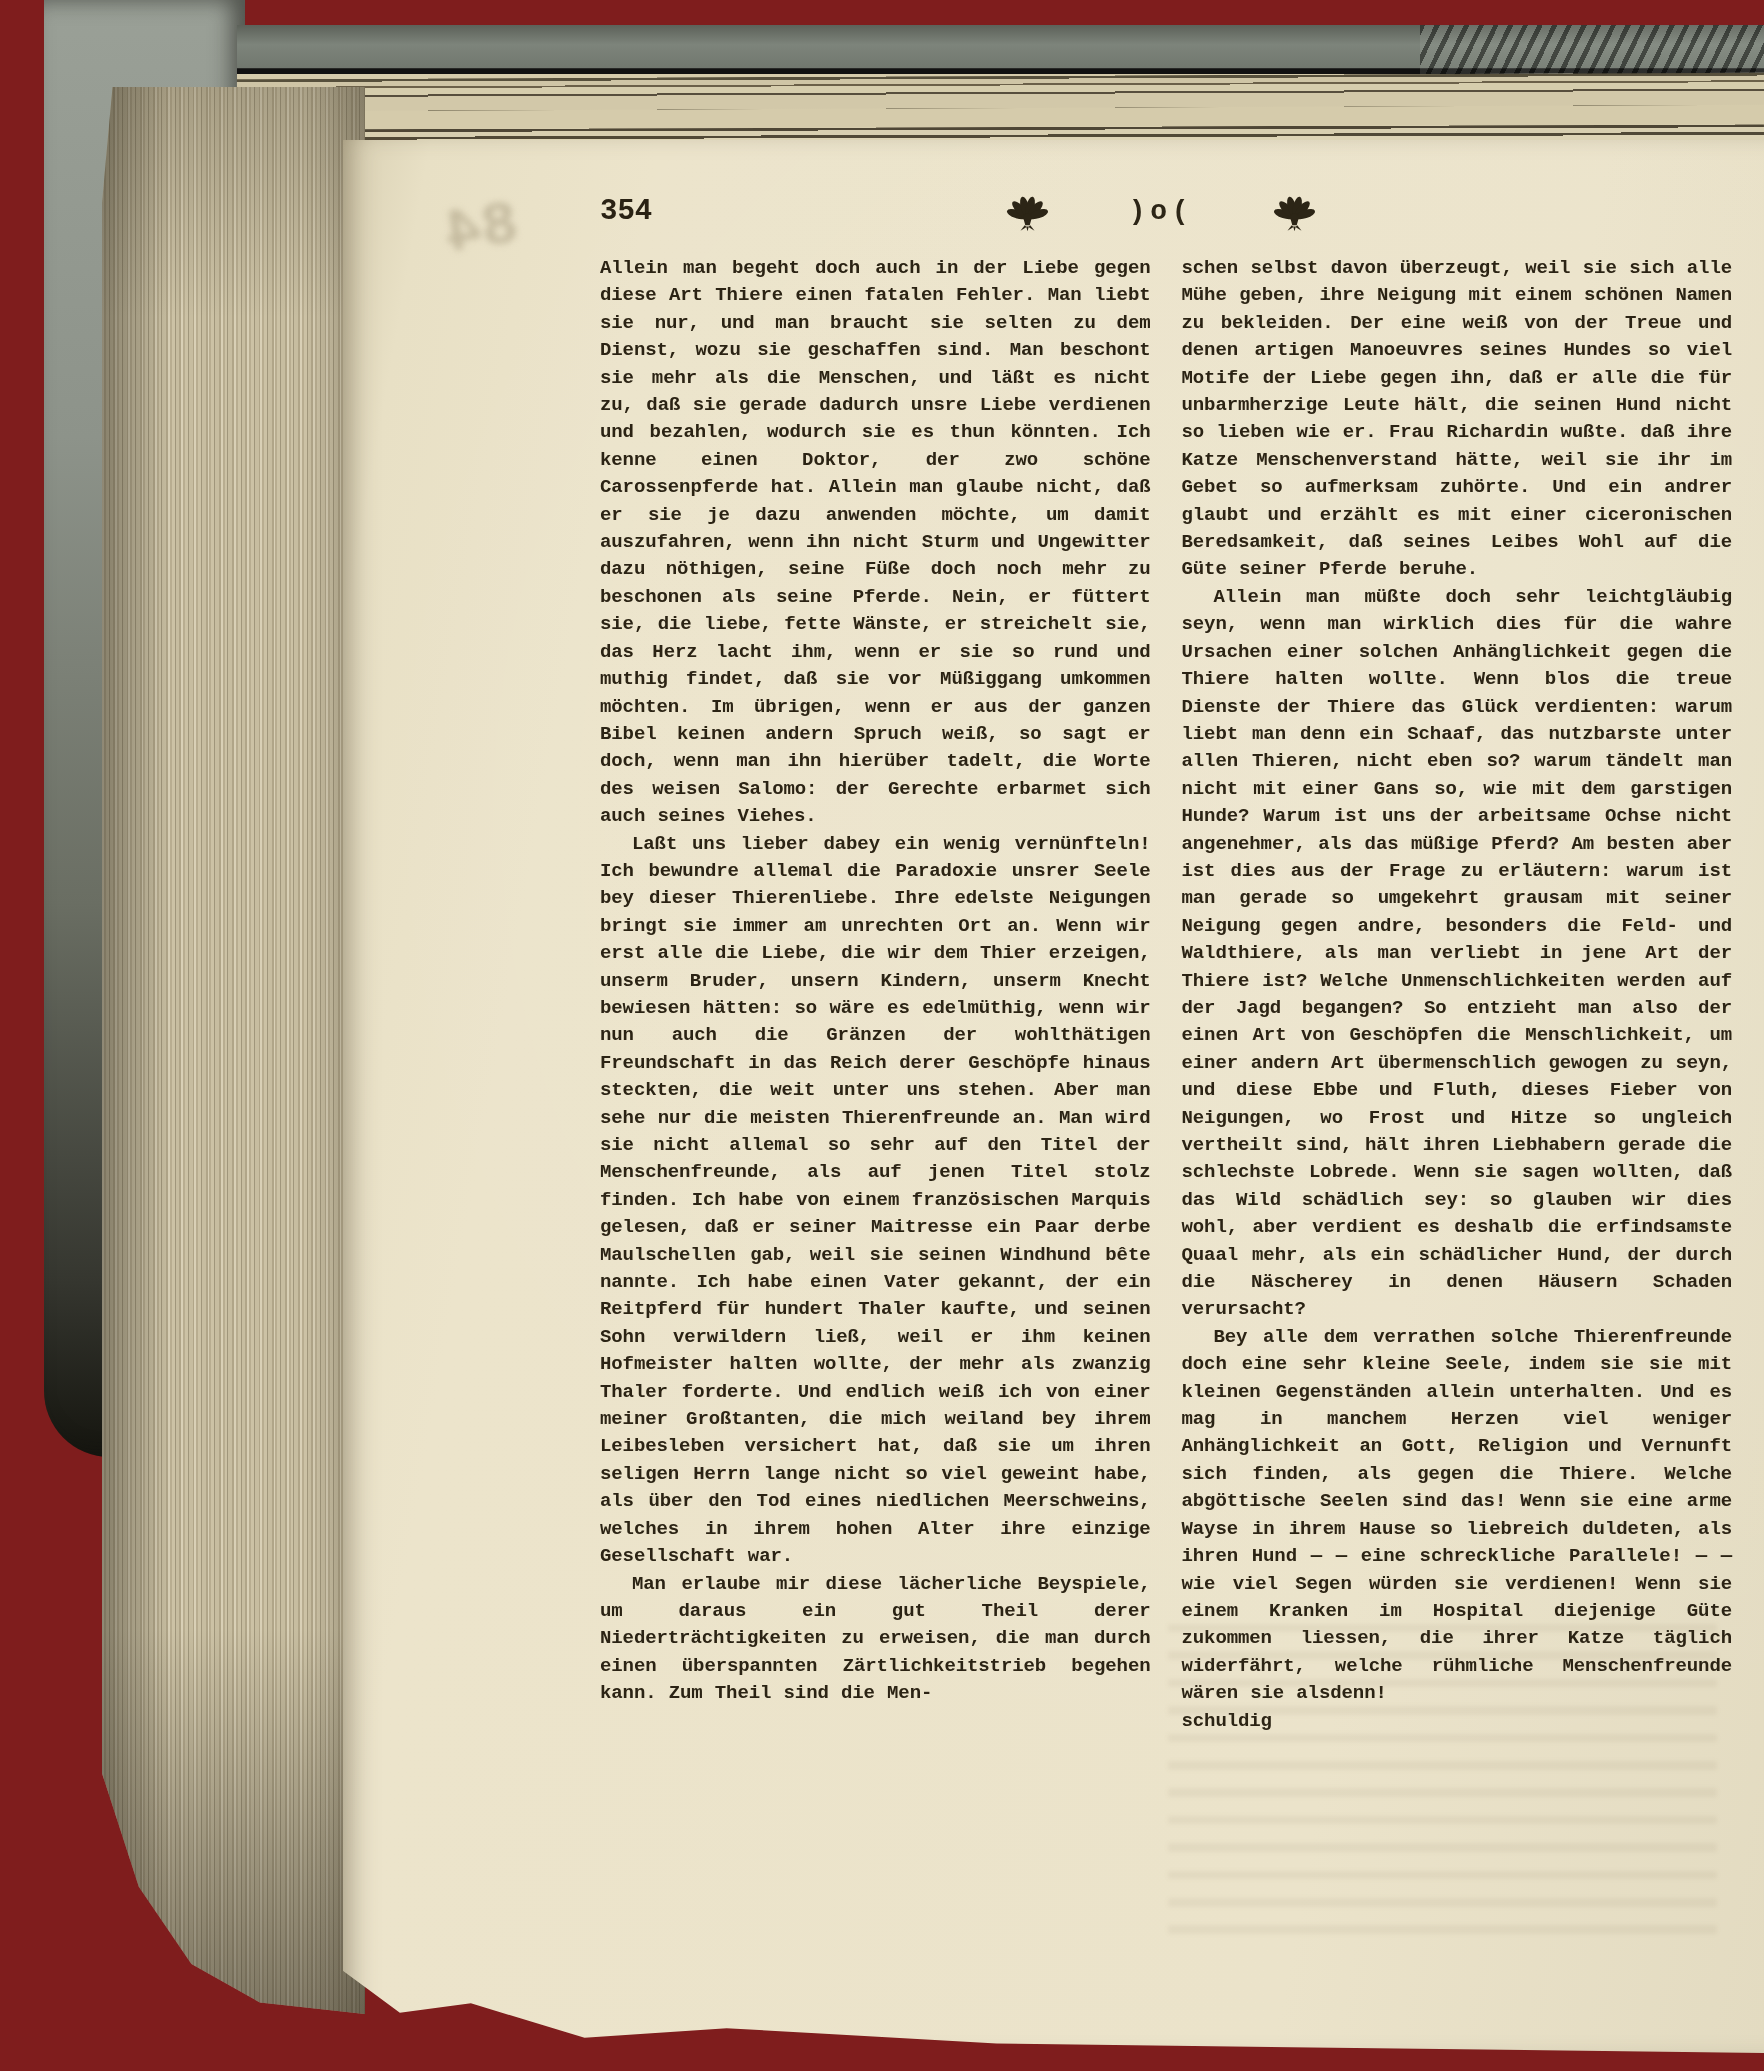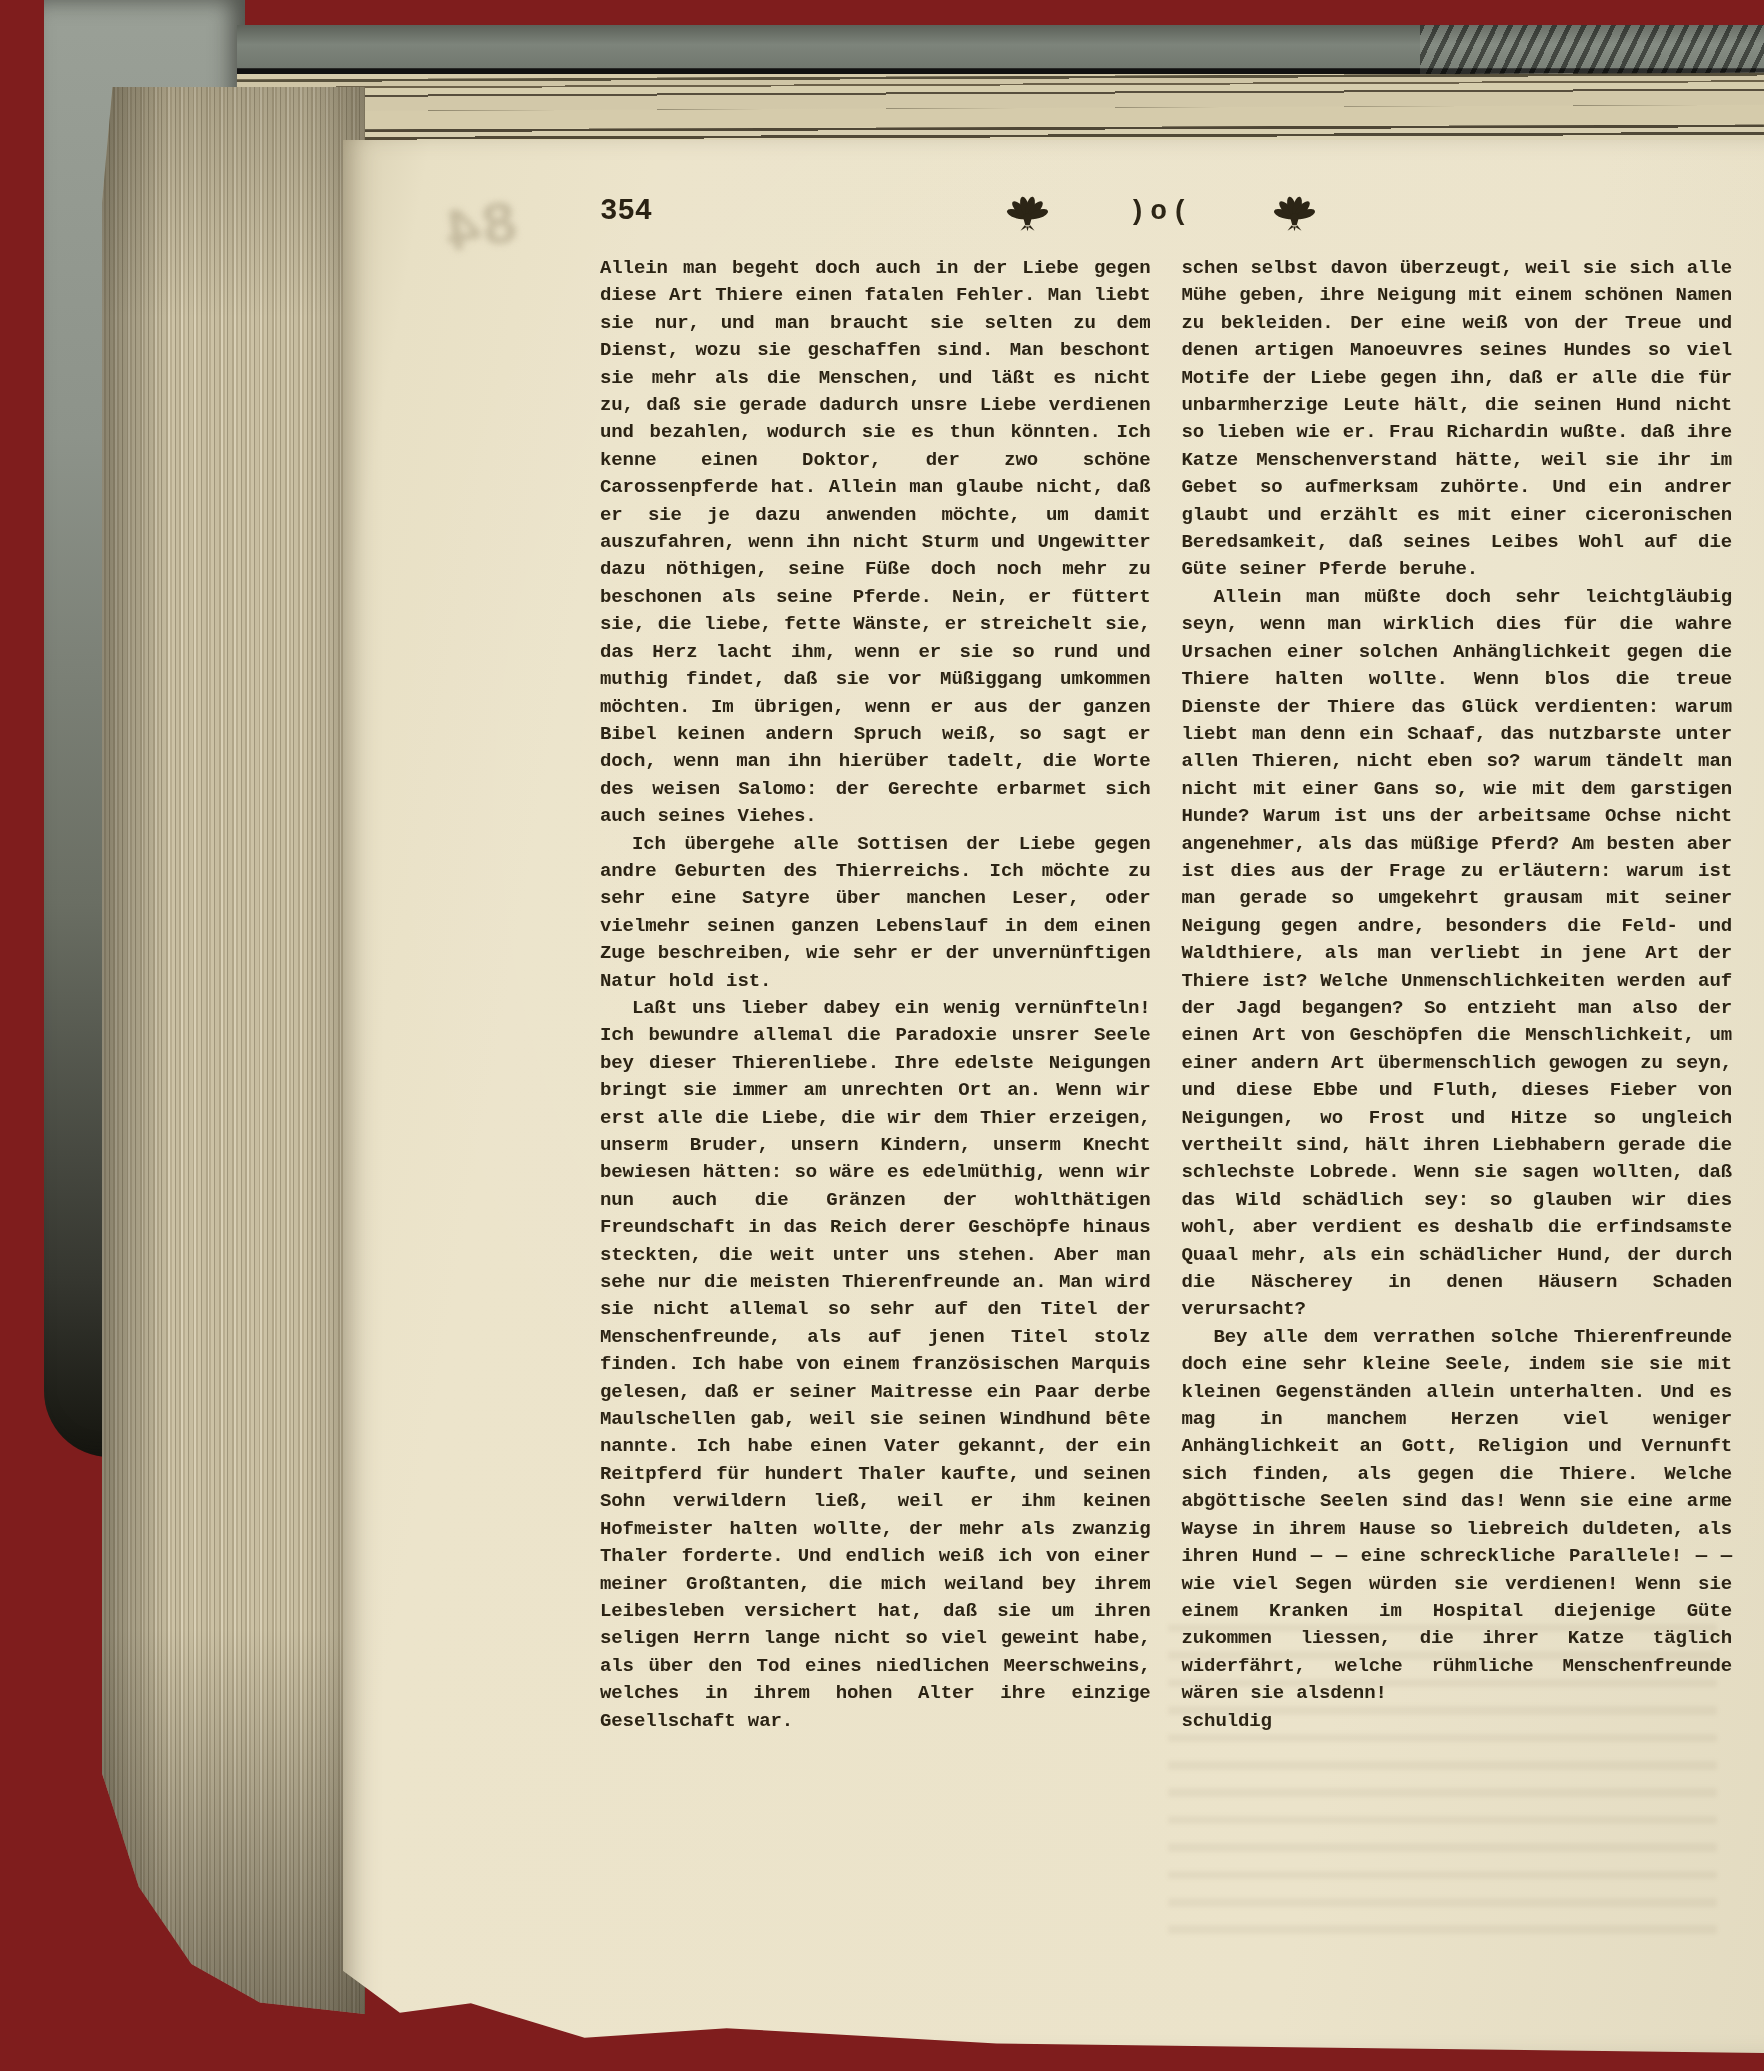--- a/index.html
+++ b/index.html
@@ -115,22 +115,22 @@
           <path d="M21 35 L16.5 41 L23 37 Z"></path>
           <path d="M27 35 L31.5 41 L25 37 Z"></path>
           <path d="M22.6 36.5 L25.4 36.5 L24 41.5 Z"></path>
         </g>
       </svg>
     </div>
 
     <div class="cols">
       <div class="col">
         <p class="noindent">Allein man begeht doch auch in der Liebe gegen diese Art Thiere einen fatalen Fehler. Man liebt sie nur, und man braucht sie selten zu dem Dienst, wozu sie geschaffen sind. Man beschont sie mehr als die Menschen, und läßt es nicht zu, daß sie gerade dadurch unsre Liebe verdienen und bezahlen, wodurch sie es thun könnten. Ich kenne einen Doktor, der zwo schöne Carossenpferde hat. Allein man glaube nicht, daß er sie je dazu anwenden möchte, um damit auszufahren, wenn ihn nicht Sturm und Ungewitter dazu nöthigen, seine Füße doch noch mehr zu beschonen als seine Pferde. Nein, er füttert sie, die liebe, fette Wänste, er streichelt sie, das Herz lacht ihm, wenn er sie so rund und muthig findet, daß sie vor Müßiggang umkommen möchten. Im übrigen, wenn er aus der ganzen Bibel keinen andern Spruch weiß, so sagt er doch, wenn man ihn hierüber tadelt, die Worte des weisen Salomo: der Gerechte erbarmet sich auch seines Viehes.</p>
-        <p>Ich übergehe alle Sottisen der Liebe gegen andre Geburten des Thierreichs. Ich möchte zu sehr eine Satyre über manchen Leser, oder vielmehr seinen ganzen Lebenslauf in dem einen Zuge beschreiben, wie sehr er der unvernünftigen Natur hold ist.</p>
         <p>Laßt uns lieber dabey ein wenig vernünfteln! Ich bewundre allemal die Paradoxie unsrer Seele bey dieser Thierenliebe. Ihre edelste Neigungen bringt sie immer am unrechten Ort an. Wenn wir erst alle die Liebe, die wir dem Thier erzeigen, unserm Bruder, unsern Kindern, unserm Knecht bewiesen hätten: so wäre es edelmüthig, wenn wir nun auch die Gränzen der wohlthätigen Freundschaft in das Reich derer Geschöpfe hinaus steckten, die weit unter uns stehen. Aber man sehe nur die meisten Thierenfreunde an. Man wird sie nicht allemal so sehr auf den Titel der Menschenfreunde, als auf jenen Titel stolz finden. Ich habe von einem französischen Marquis gelesen, daß er seiner Maitresse ein Paar derbe Maulschellen gab, weil sie seinen Windhund bête nannte. Ich habe einen Vater gekannt, der ein Reitpferd für hundert Thaler kaufte, und seinen Sohn verwildern ließ, weil er ihm keinen Hofmeister halten wollte, der mehr als zwanzig Thaler forderte. Und endlich weiß ich von einer meiner Großtanten, die mich weiland bey ihrem Leibesleben versichert hat, daß sie um ihren seligen Herrn lange nicht so viel geweint habe, als über den Tod eines niedlichen Meerschweins, welches in ihrem hohen Alter ihre einzige Gesellschaft war.</p>
+        <p>Man erlaube mir diese lächerliche Beyspiele, um daraus ein gut Theil derer Niederträchtigkeiten zu erweisen, die man durch einen überspannten Zärtlichkeitstrieb begehen kann. Zum Theil sind die Men-</p>
       </div>
       <div class="col">
         <p class="noindent">schen selbst davon überzeugt, weil sie sich alle Mühe geben, ihre Neigung mit einem schönen Namen zu bekleiden. Der eine weiß von der Treue und denen artigen Manoeuvres seines Hundes so viel Motife der Liebe gegen ihn, daß er alle die für unbarmherzige Leute hält, die seinen Hund nicht so lieben wie er. Frau Richardin wußte. daß ihre Katze Menschenverstand hätte, weil sie ihr im Gebet so aufmerksam zuhörte. Und ein andrer glaubt und erzählt es mit einer ciceronischen Beredsamkeit, daß seines Leibes Wohl auf die Güte seiner Pferde beruhe.</p>
         <p>Allein man müßte doch sehr leichtgläubig seyn, wenn man wirklich dies für die wahre Ursachen einer solchen Anhänglichkeit gegen die Thiere halten wollte. Wenn blos die treue Dienste der Thiere das Glück verdienten: warum liebt man denn ein Schaaf, das nutzbarste unter allen Thieren, nicht eben so? warum tändelt man nicht mit einer Gans so, wie mit dem garstigen Hunde? Warum ist uns der arbeitsame Ochse nicht angenehmer, als das müßige Pferd? Am besten aber ist dies aus der Frage zu erläutern: warum ist man gerade so umgekehrt grausam mit seiner Neigung gegen andre, besonders die Feld- und Waldthiere, als man verliebt in jene Art der Thiere ist? Welche Unmenschlichkeiten werden auf der Jagd begangen? So entzieht man also der einen Art von Geschöpfen die Menschlichkeit, um einer andern Art übermenschlich gewogen zu seyn, und diese Ebbe und Fluth, dieses Fieber von Neigungen, wo Frost und Hitze so ungleich vertheilt sind, hält ihren Liebhabern gerade die schlechste Lobrede. Wenn sie sagen wollten, daß das Wild schädlich sey: so glauben wir dies wohl, aber verdient es deshalb die erfindsamste Quaal mehr, als ein schädlicher Hund, der durch die Näscherey in denen Häusern Schaden verursacht?</p>
         <p>Bey alle dem verrathen solche Thierenfreunde doch eine sehr kleine Seele, indem sie sie mit kleinen Gegenständen allein unterhalten. Und es mag in manchem Herzen viel weniger Anhänglichkeit an Gott, Religion und Vernunft sich finden, als gegen die Thiere. Welche abgöttische Seelen sind das! Wenn sie eine arme Wayse in ihrem Hause so liebreich duldeten, als ihren Hund — — eine schreckliche Parallele! — — wie viel Segen würden sie verdienen! Wenn sie einem Kranken im Hospital diejenige Güte zukommen liessen, die ihrer Katze täglich widerfährt, welche rühmliche Menschenfreunde wären sie alsdenn!</p>
         <p class="catchword">schuldig</p>
       </div>
     </div>
 
     <div class="ghost-text"></div>

